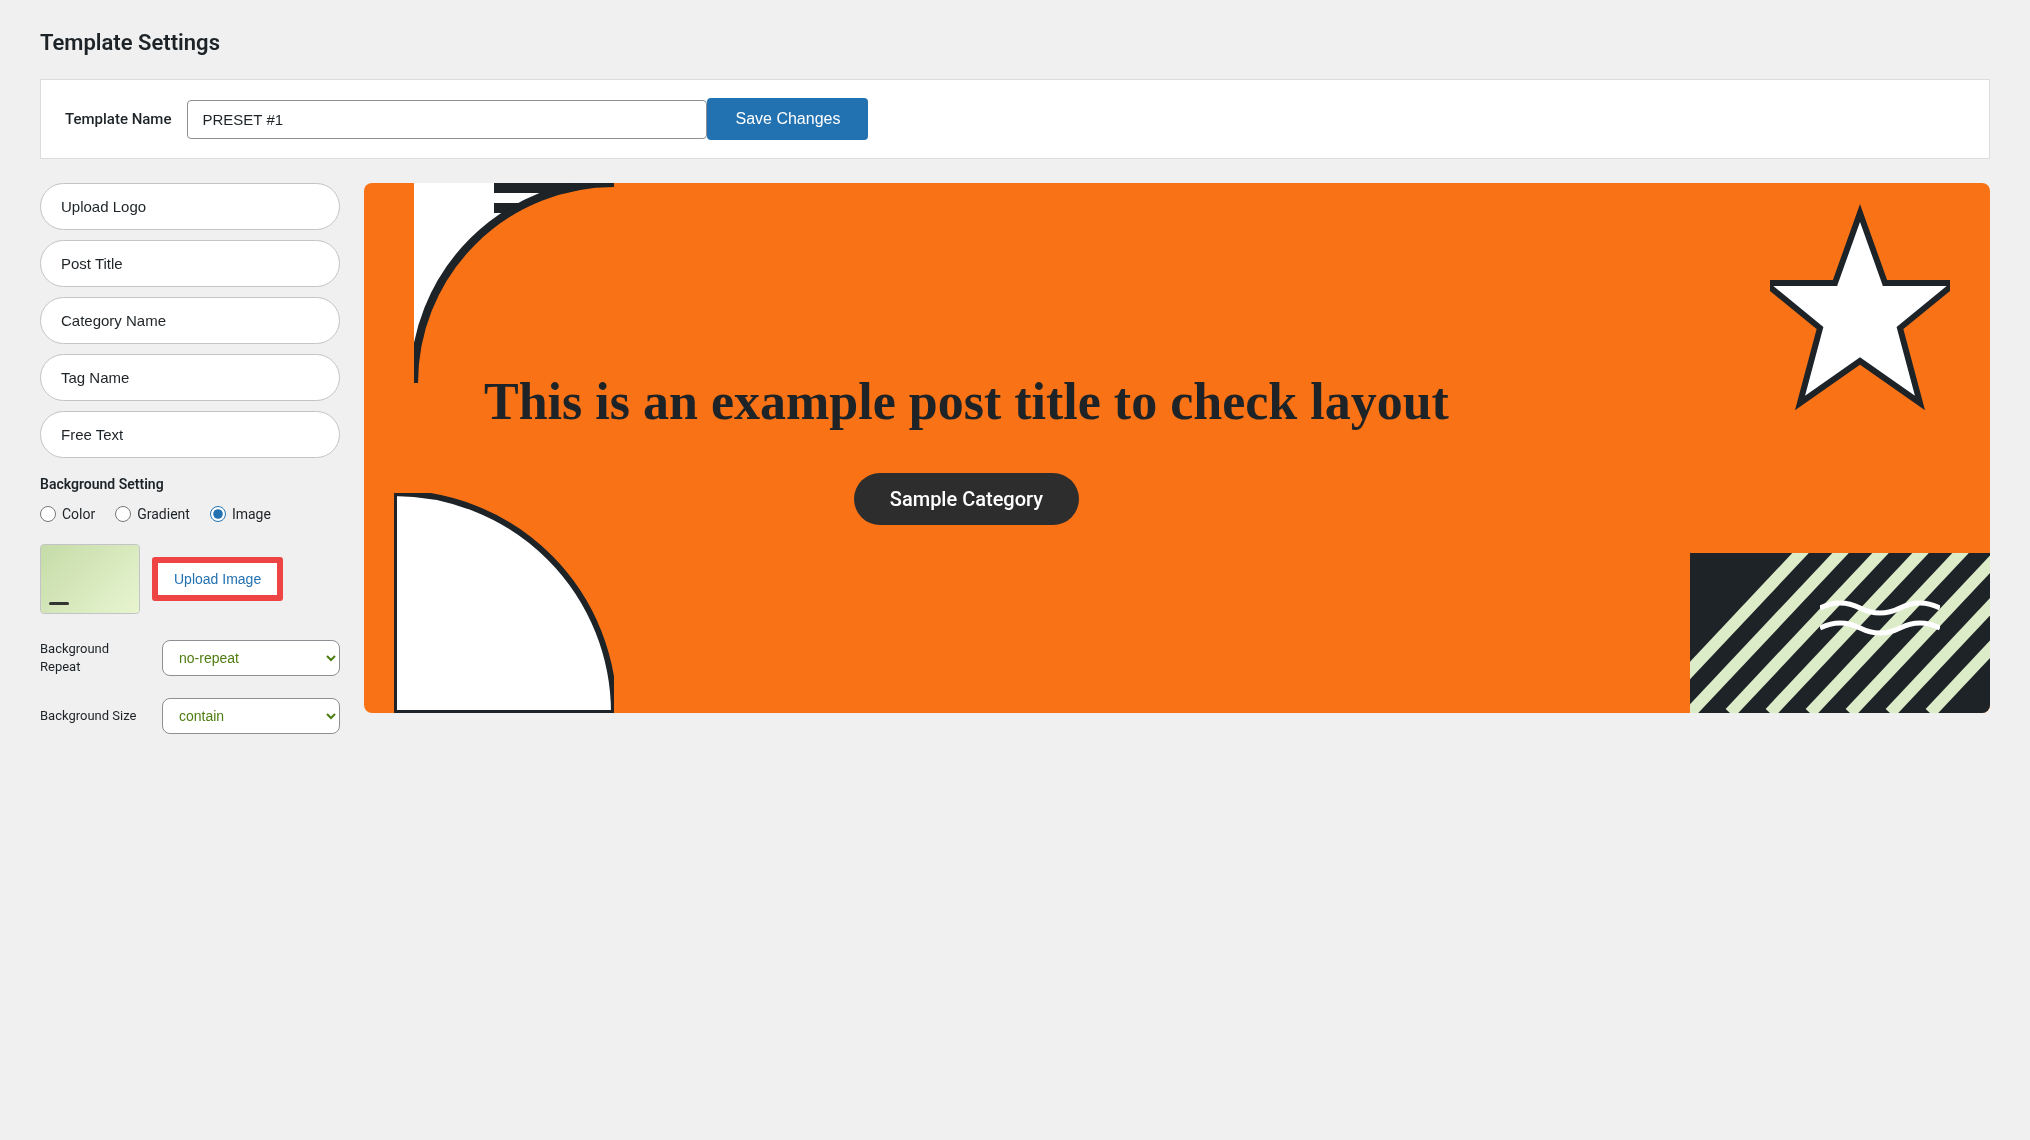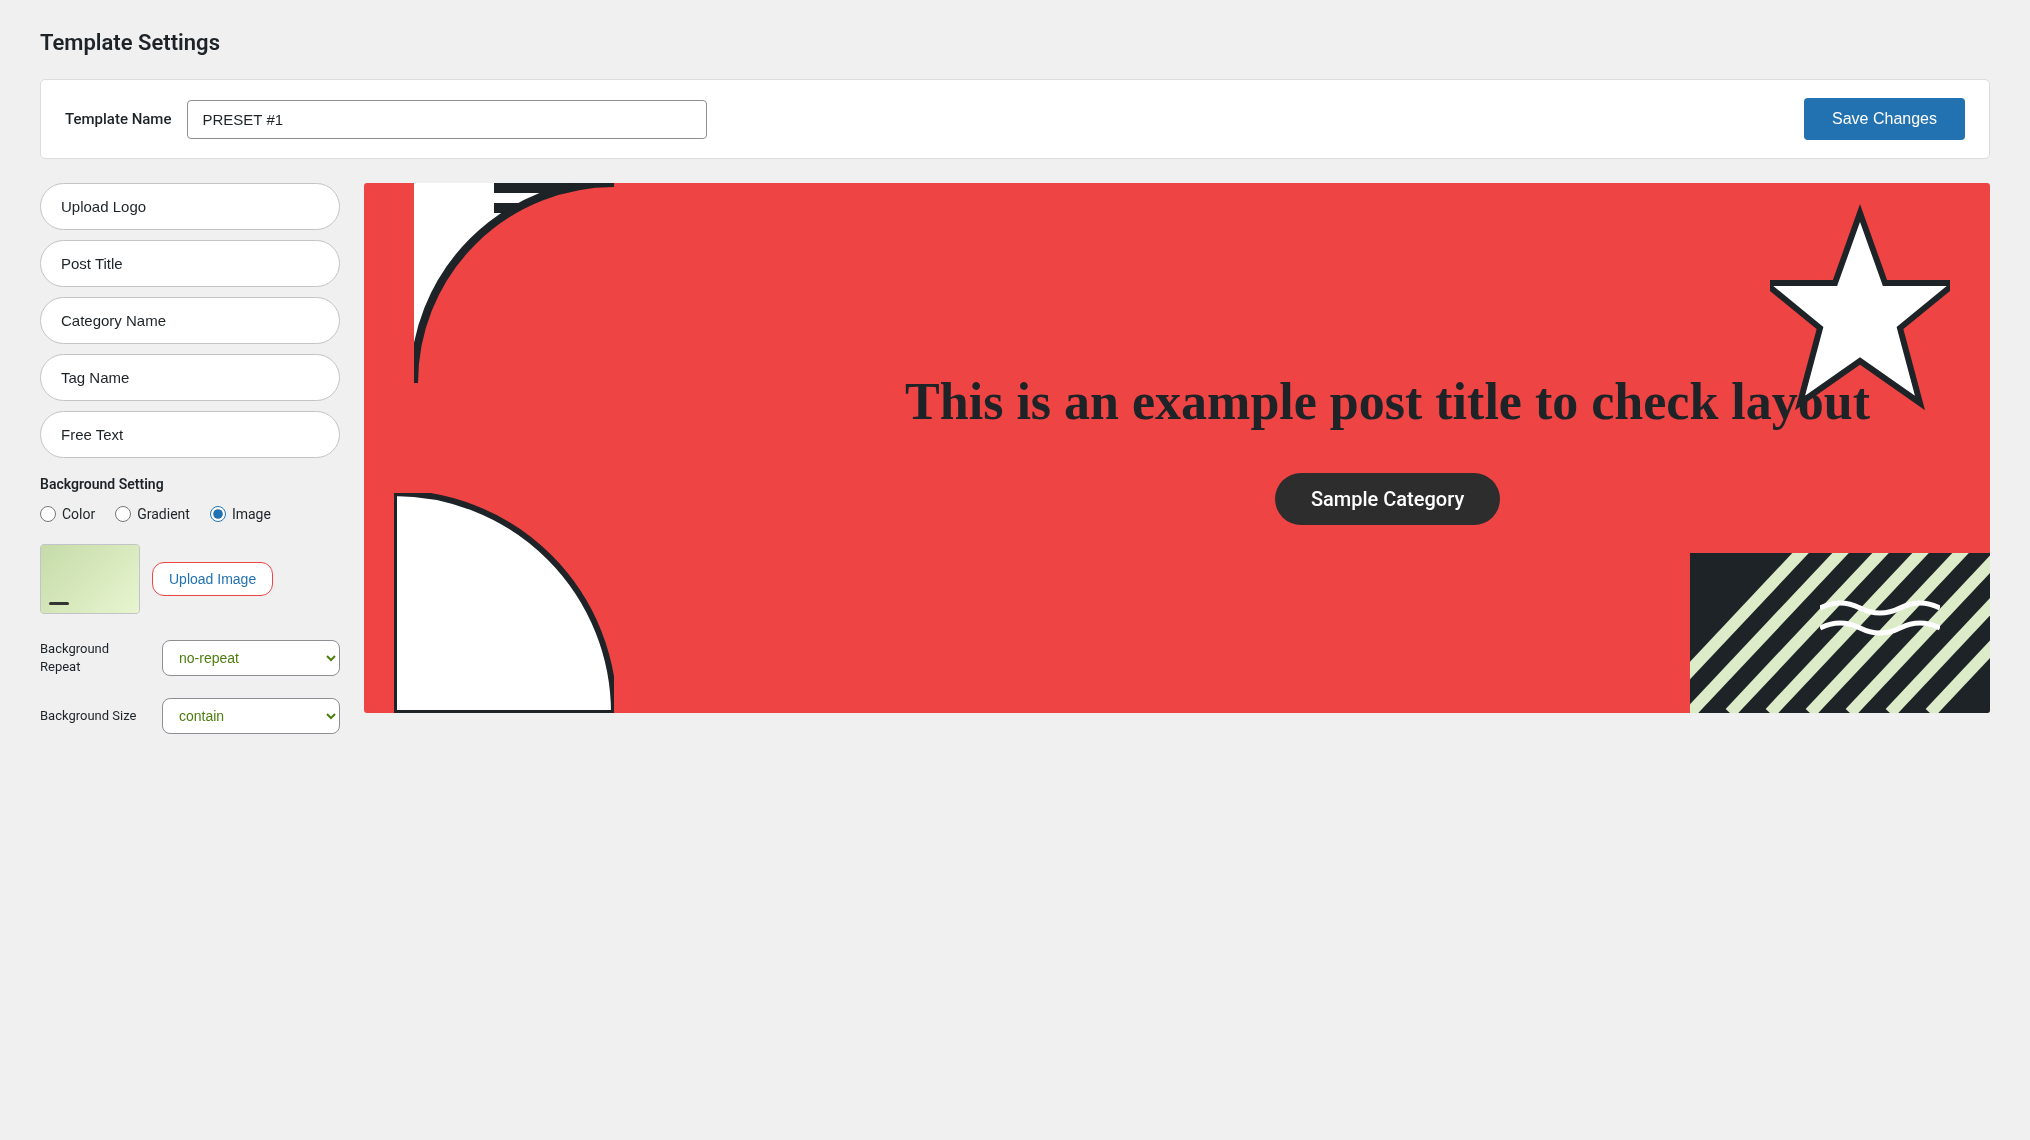--- a/index.html
+++ b/index.html
@@ -18,25 +18,24 @@
     .page-title {
       font-size: 22px;
       font-weight: 600;
       color: #1d2327;
       margin-bottom: 24px;
     }
 
     .top-bar {
       background: #fff;
       border: 1px solid #dcdcde;
-      border-radius: 5px;
+      border-radius: 0;
       padding: 18px 24px;
       display: flex;
       align-items: center;
-      justify-content: space-between;
       margin-bottom: 24px;
     }
 
     .template-name-group {
       display: flex;
       align-items: center;
       gap: 16px;
     }
 
     .template-name-label {
@@ -166,22 +165,22 @@
       background: #333;
       border-radius: 2px;
     }
 
     .upload-img-btn {
       padding: 8px 16px;
       font-size: 14px;
       font-weight: 500;
       color: #2271b1;
       background: #fff;
-      border: 1px solid #ef4444;
-      border-radius: 12px;
+      border: 6px solid #ef4444;
+      border-radius: 3px;
       cursor: pointer;
     }
 
     .select-row {
       display: flex;
       align-items: center;
       gap: 12px;
       margin-bottom: 12px;
     }
 
@@ -201,27 +200,27 @@
       border-radius: 8px;
       background: #fff;
       color: #4d7c0f;
       cursor: pointer;
     }
 
     
     .preview-area {
       flex: 1;
       min-height: 530px;
-      background: #ef4444;
-      border-radius: 3px;
+      background: #f97316;
+      border-radius: 8px;
       overflow: hidden;
       position: relative;
       display: flex;
       align-items: center;
-      justify-content: flex-end;
+      justify-content: flex-start;
     }
 
     
     .deco-shape {
       position: absolute;
       pointer-events: none;
     }
 
     
     .deco-top-left-circle {

